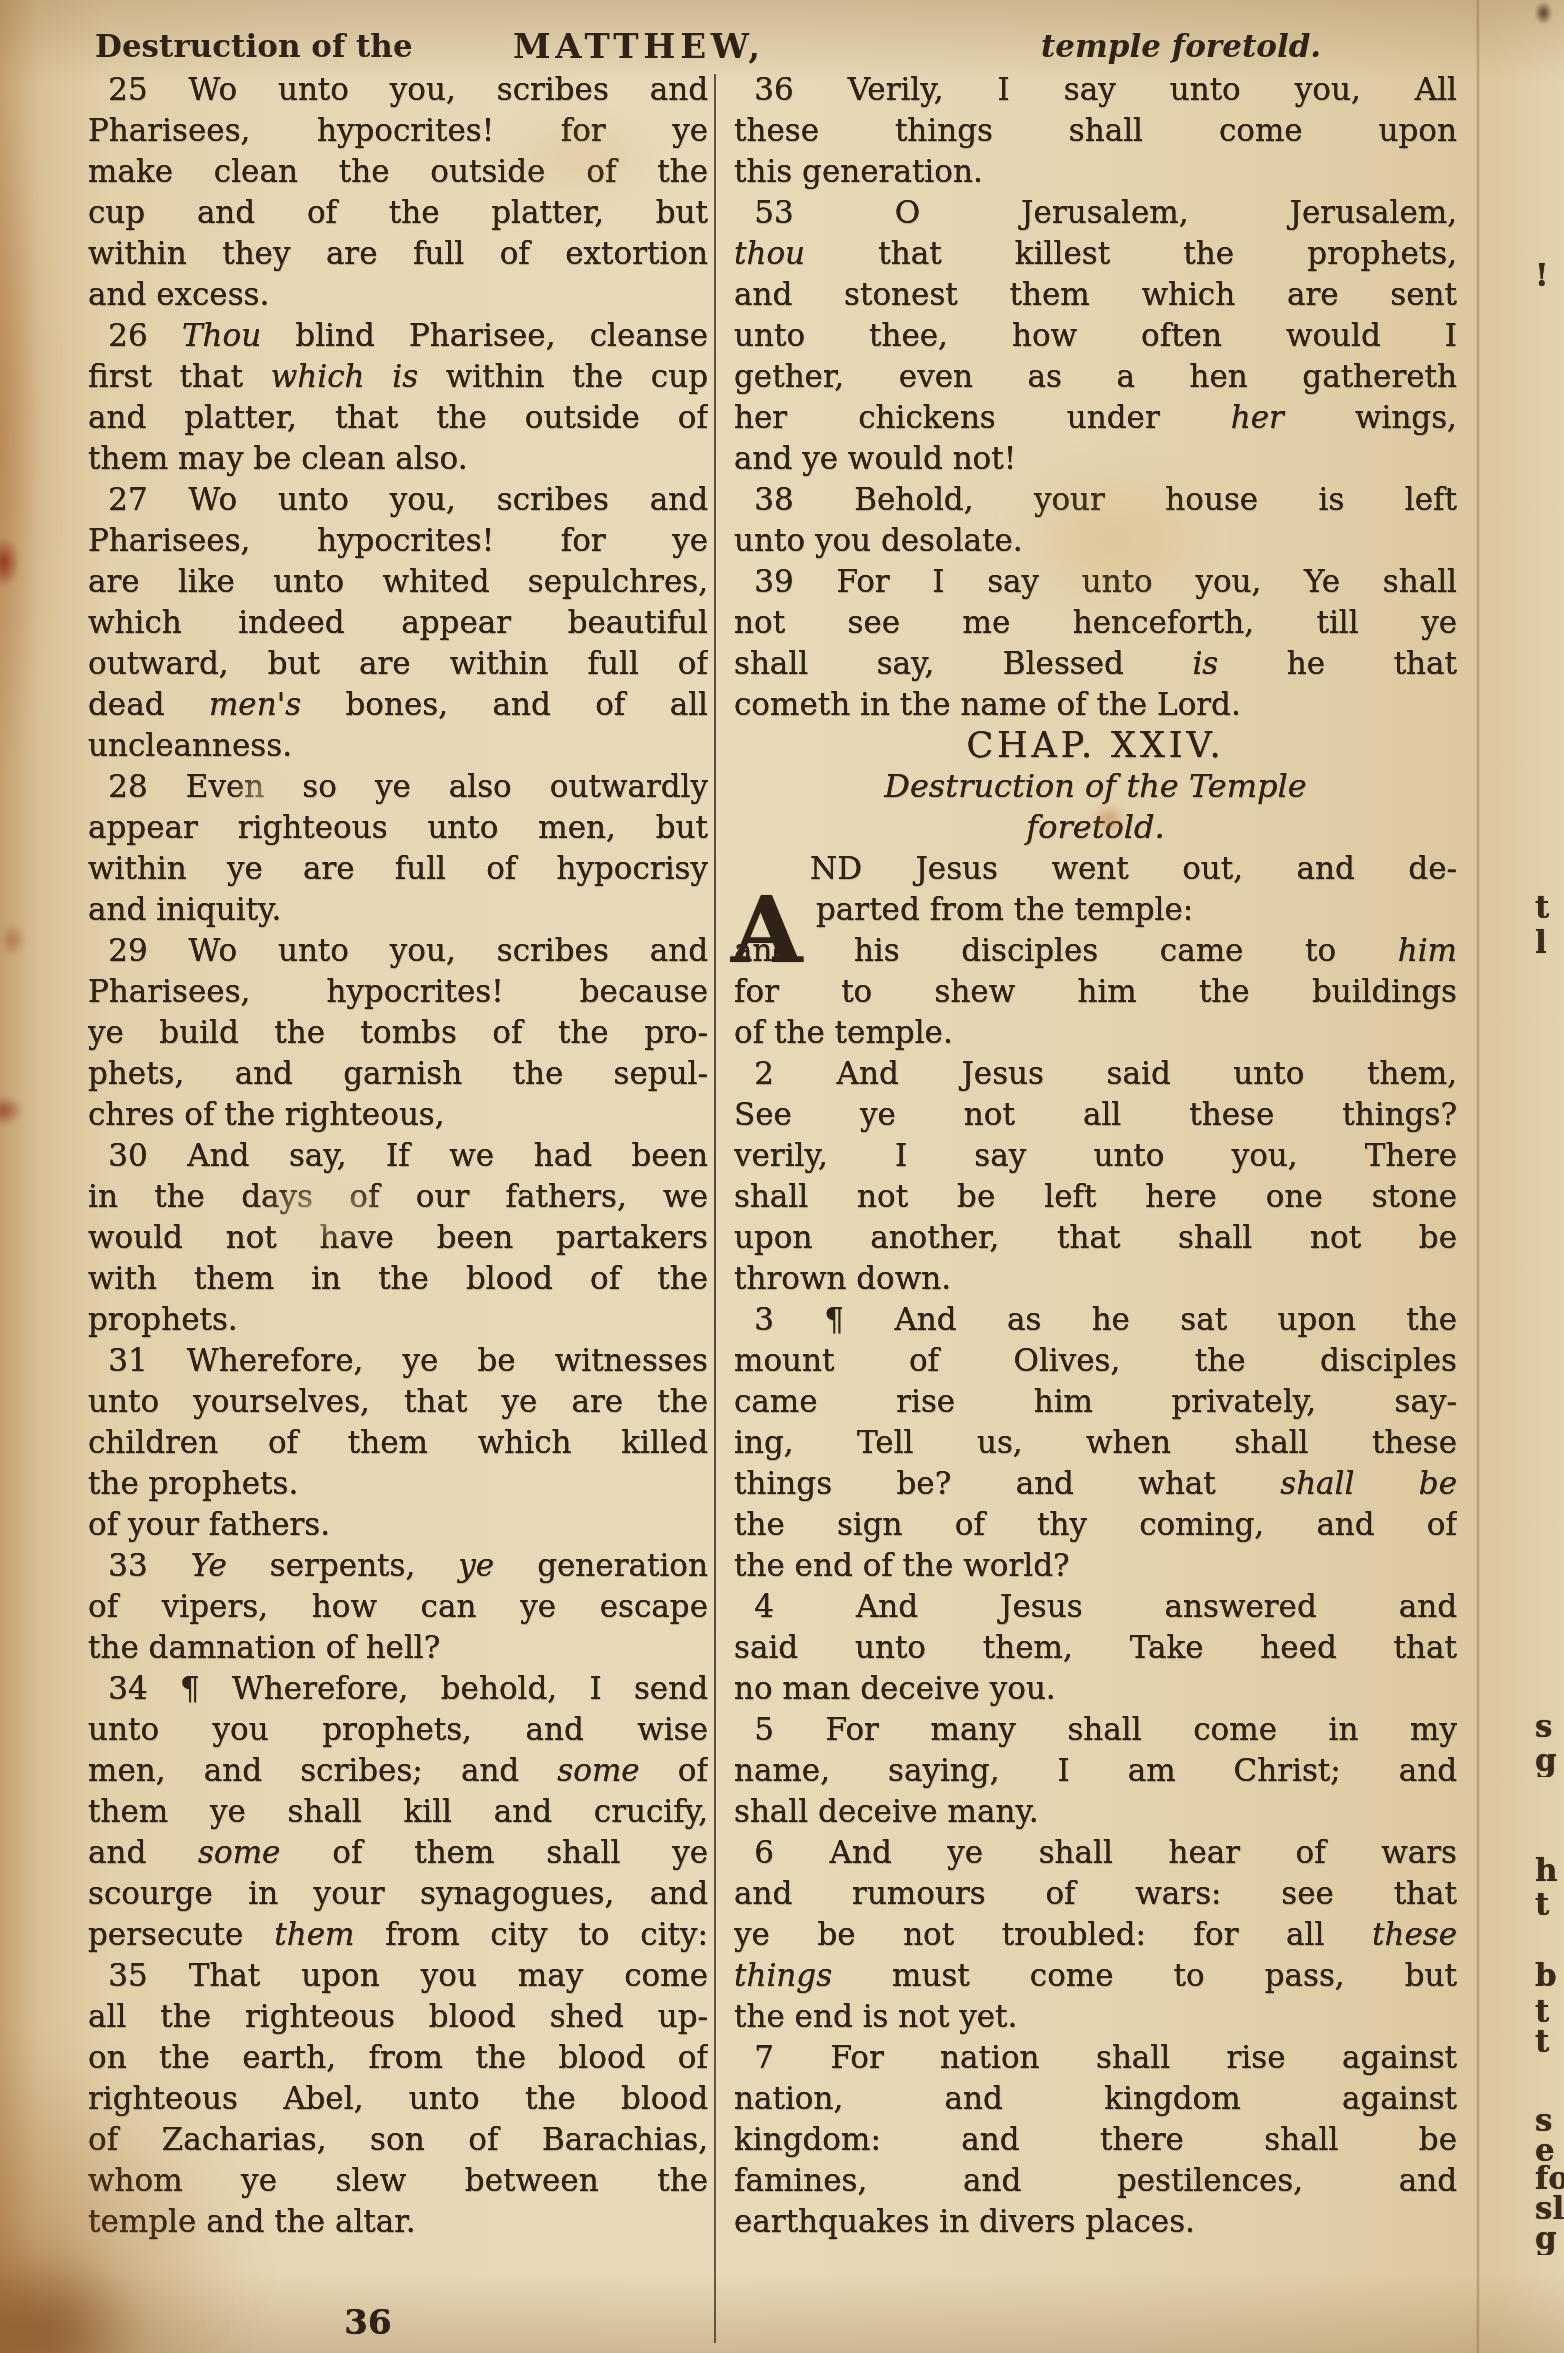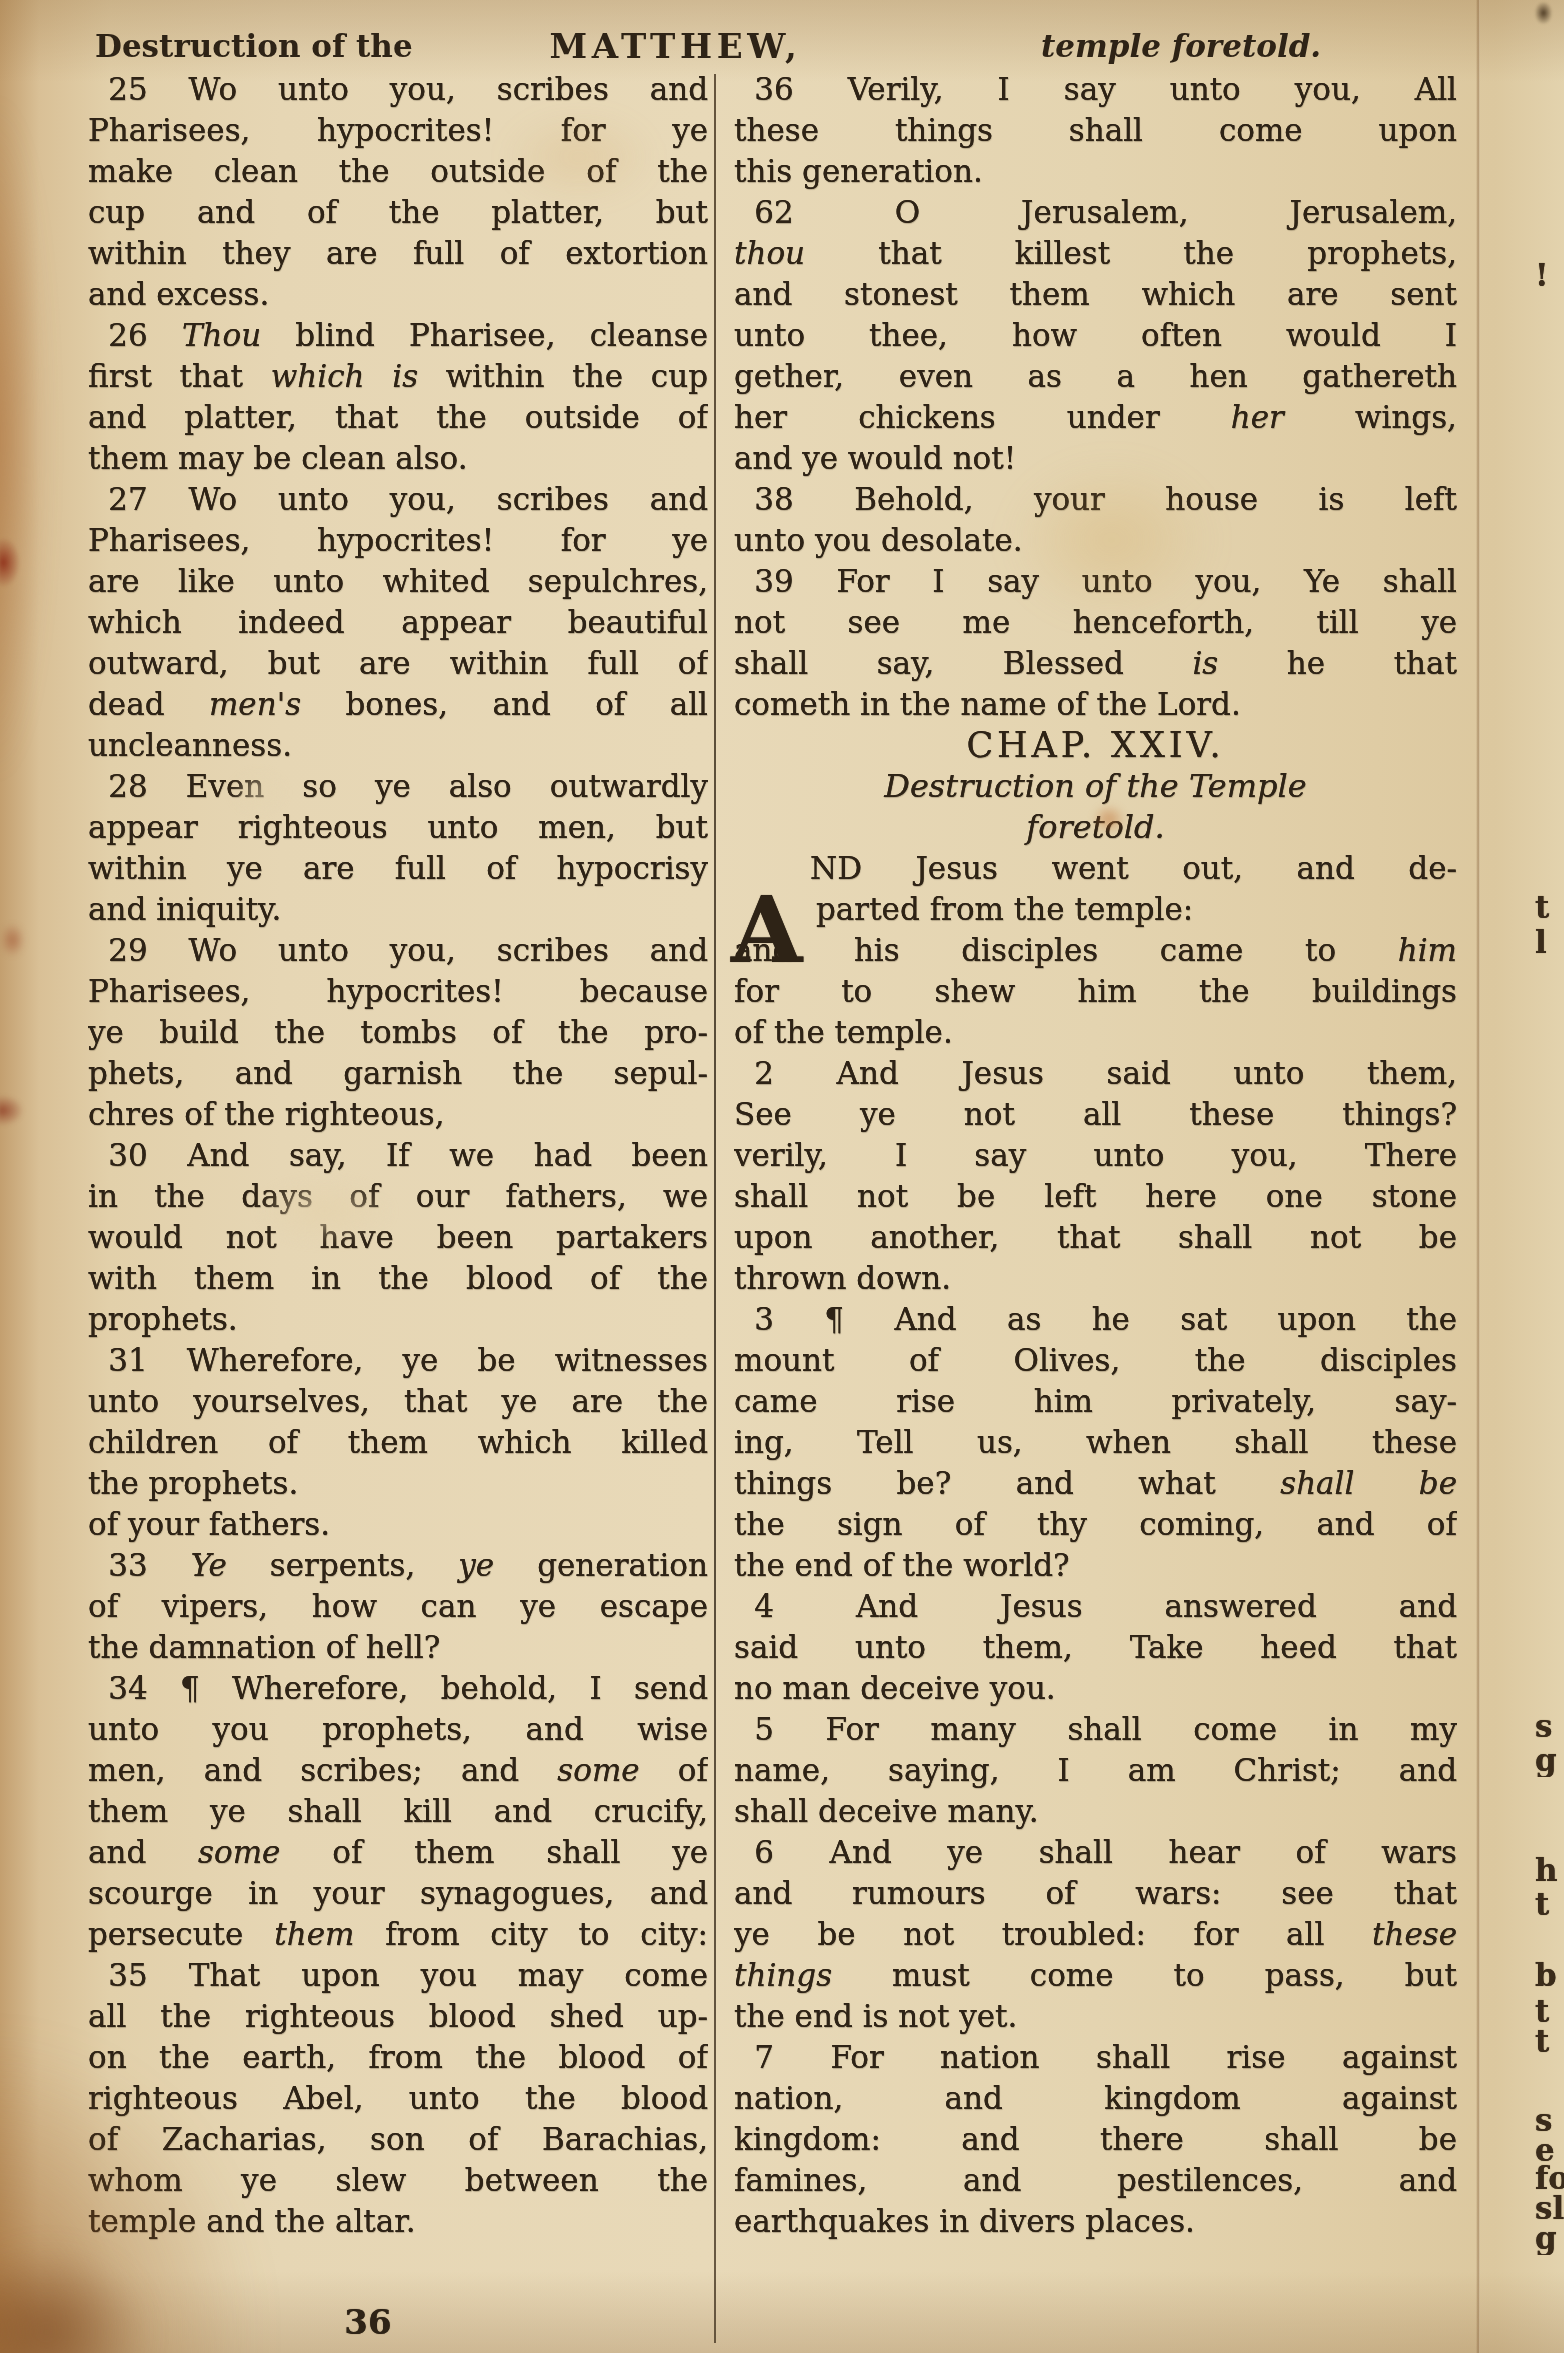--- a/index.html
+++ b/index.html
@@ -21,21 +21,21 @@
   .line.ci{text-align:center;font-size:32px;text-indent:0;}
   .line.dc1{padding-left:76px;text-align:justify;text-align-last:justify;}
   .line.dc2{padding-left:82px;}
   .col{position:absolute;top:69px;}
   #col-left{left:88px;width:620px;}
   #col-right{left:734px;width:723px;}
   #dropcap{position:absolute;left:-3.1px;top:815px;font-size:92px;line-height:1;
            font-weight:bold;text-shadow:0 0 0.8px currentColor;}
   .hdr{position:absolute;top:27px;height:39px;line-height:39px;font-size:31px;}
   #hdr-left{left:95px;font-weight:bold;}
-  #hdr-center{left:513px;width:325px;text-align:center;font-size:34px;letter-spacing:4.7px;font-weight:bold;}
+  #hdr-center{left:513px;width:325px;font-size:34px;letter-spacing:4.7px;font-weight:bold;}
   #hdr-right{left:1041px;font-style:italic;font-weight:bold;}
   #page-num{position:absolute;top:2302px;left:88px;width:560px;text-align:center;
             font-size:34px;font-weight:bold;text-shadow:0 0 0.8px currentColor;}
   #divider{position:absolute;left:714px;top:74px;width:2.3px;height:2269px;
            background:linear-gradient(180deg,#45341f,#2f2517 55%,#4a3a26);opacity:.8;}
   #crease{position:absolute;left:1476px;top:0;width:3.9px;height:2354px;
           background:linear-gradient(90deg,rgba(255,248,230,0) 0,rgba(115,75,38,.42) 55%,rgba(232,220,194,.35) 100%);
           filter:blur(0.5px);}
   .stain{position:absolute;pointer-events:none;}
   #edge-letters span{position:absolute;left:1535px;width:30px;overflow:hidden;
@@ -107,21 +107,21 @@
       <div class="line j">righteous Abel, unto the blood</div>
       <div class="line j">of Zacharias, son of Barachias,</div>
       <div class="line j">whom ye slew between the</div>
       <div class="line sh">temple and the altar.</div>
     </div>
   <div class="col" id="col-right">
     <div id="dropcap">A</div>
   <div class="line v j">36 Verily, I say unto you, All</div>
       <div class="line j">these things shall come upon</div>
       <div class="line sh">this generation.</div>
-      <div class="line v j">62 O Jerusalem, Jerusalem,</div>
+      <div class="line v j">53 O Jerusalem, Jerusalem,</div>
       <div class="line j"><i>thou</i> that killest the prophets,</div>
       <div class="line j">and stonest them which are sent</div>
       <div class="line j">unto thee, how often would I</div>
       <div class="line j">gether, even as a hen gathereth</div>
       <div class="line j">her chickens under <i>her</i> wings,</div>
       <div class="line sh">and ye would not!</div>
       <div class="line v j">38 Behold, your house is left</div>
       <div class="line sh">unto you desolate.</div>
       <div class="line v j">39 For I say unto you, Ye shall</div>
       <div class="line j">not see me henceforth, till ye</div>

